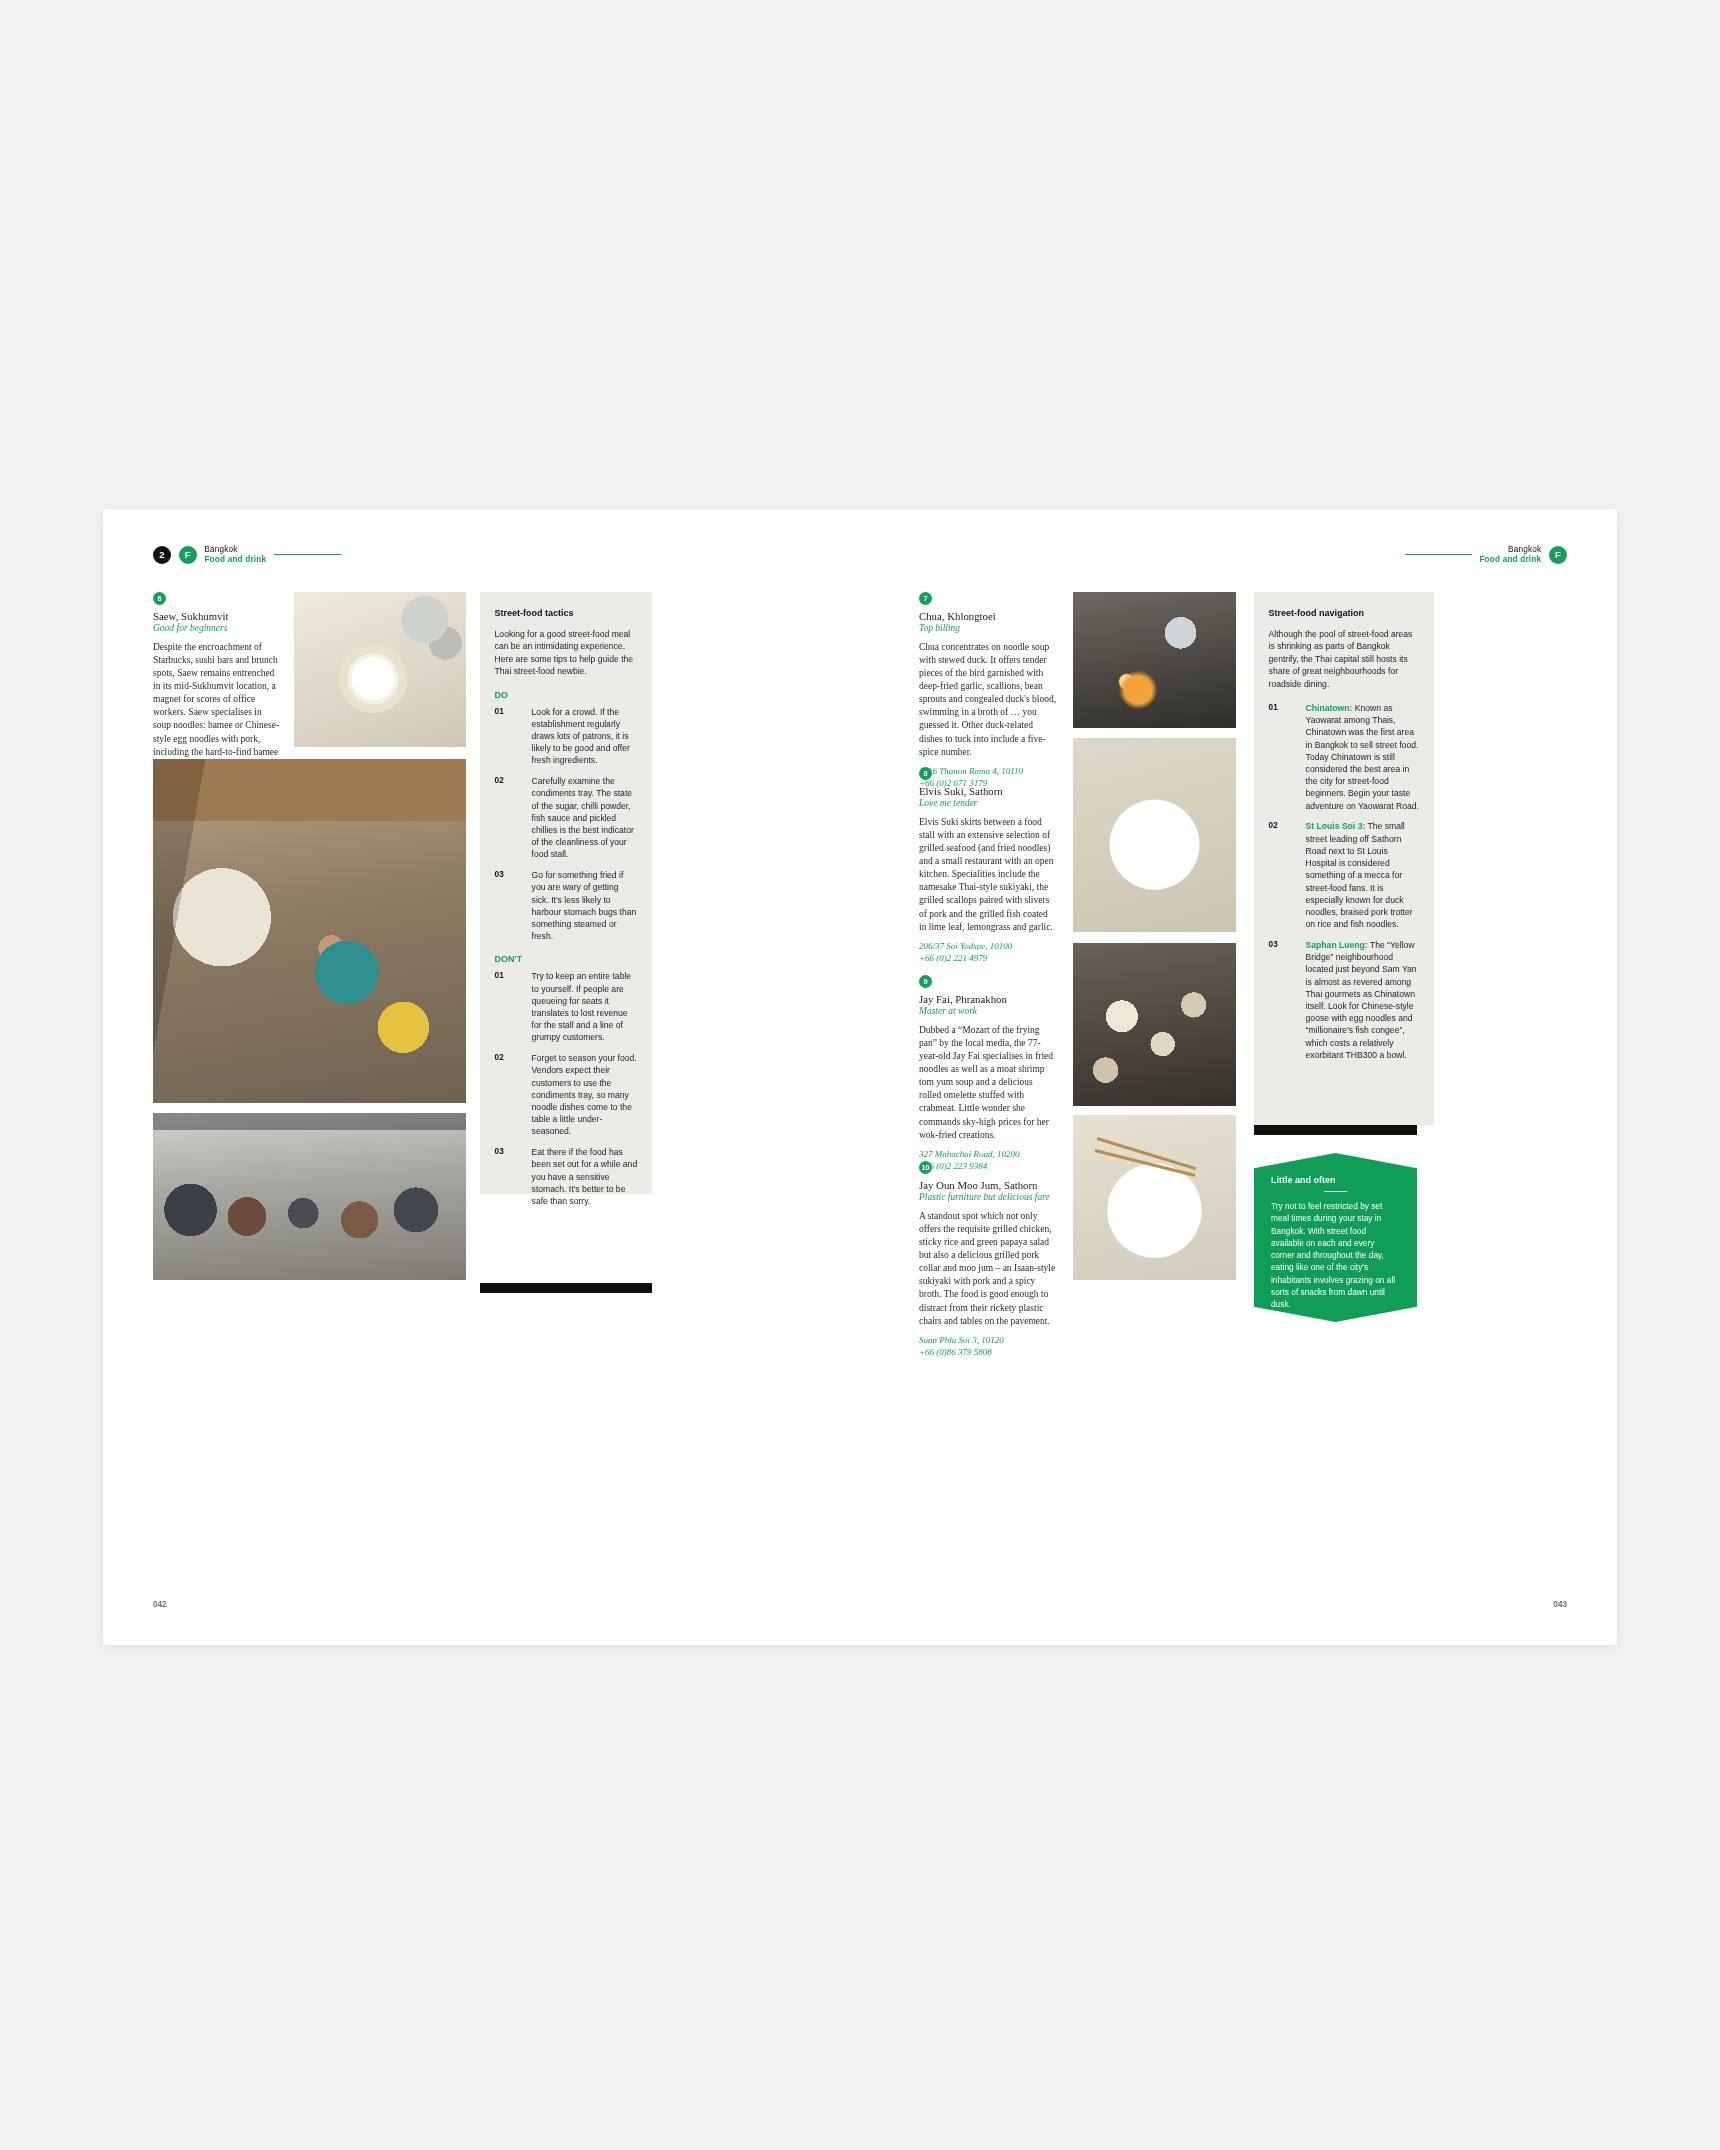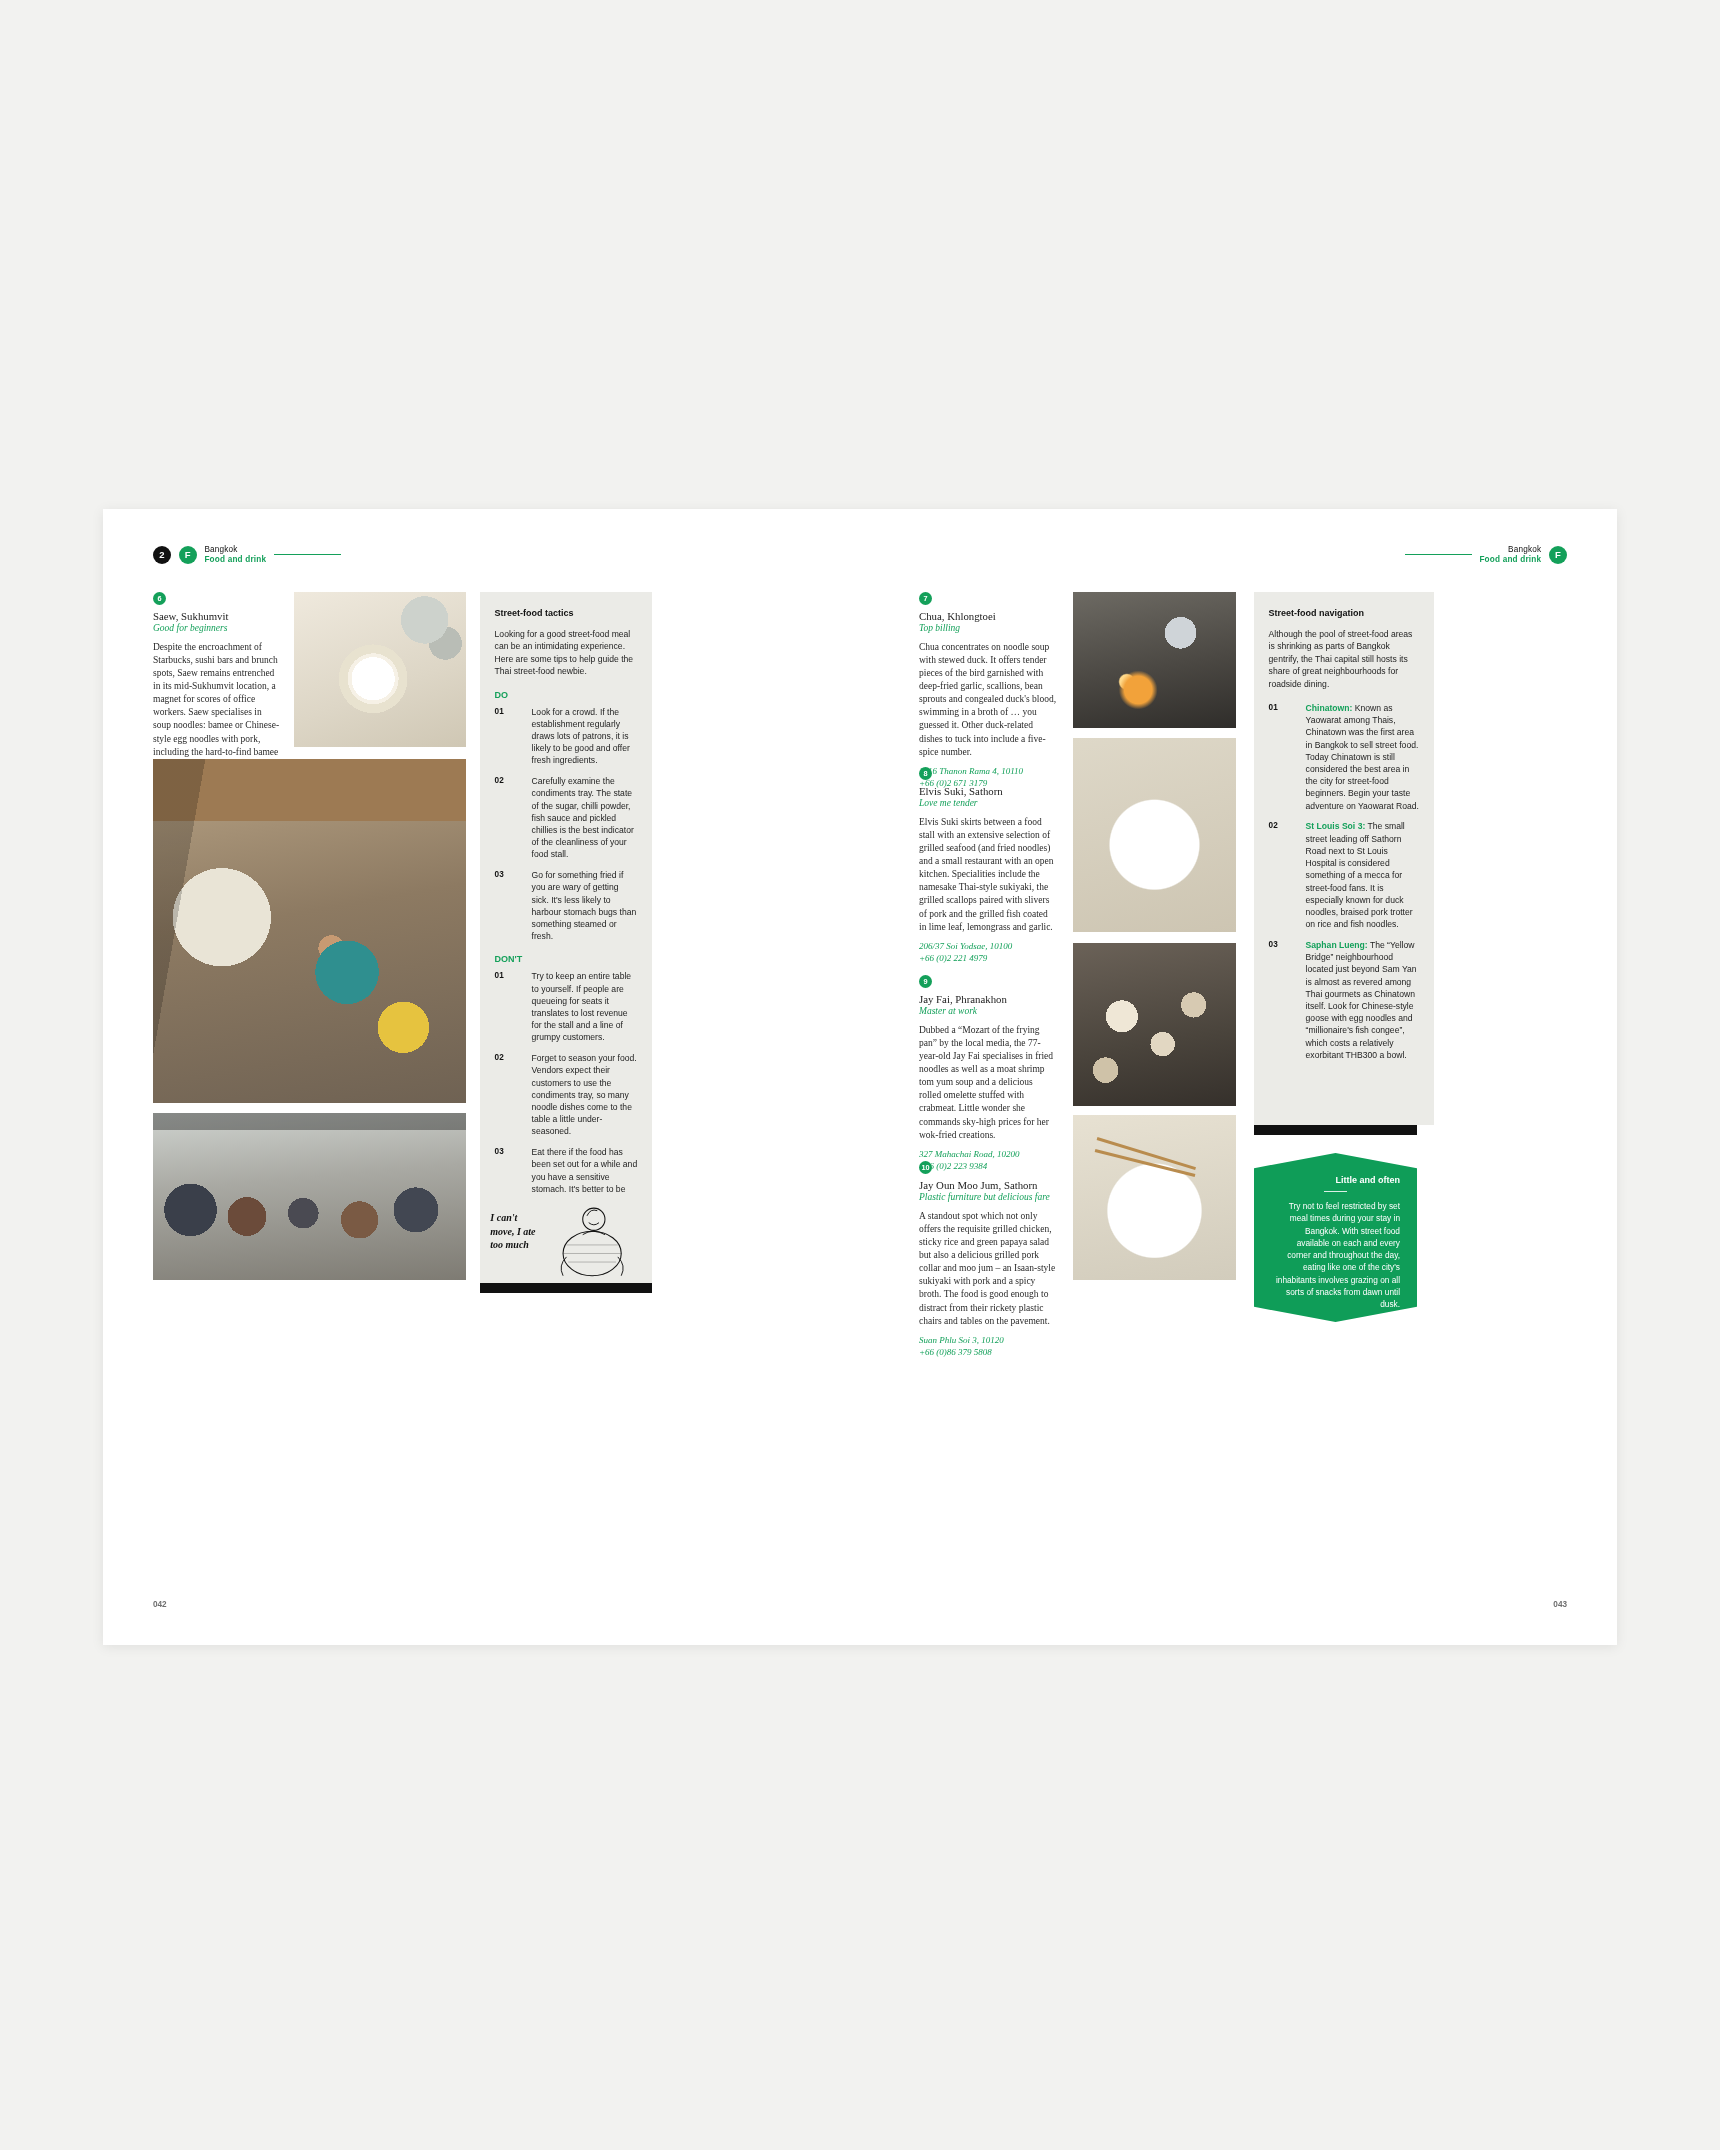--- a/index.html
+++ b/index.html
@@ -242,21 +242,21 @@
   }
 
   
   .hexbox {
     position: absolute;
     background: #0f9d58;
     color: #fff;
     clip-path: polygon(50% 0%, 100% 9%, 100% 91%, 50% 100%, 0 91%, 0 9%);
     box-sizing: border-box;
     padding: 22.4px 17px;
-    text-align: right;
+    text-align: left;
   }
   .hexbox .h-title {
     font-size: 9px;
     font-weight: bold;
     margin-bottom: 6px;
   }
   .hexbox .h-rule {
     width: 22.4px; height: 0.9px; background: rgba(255,255,255,.85);
     margin: 0 auto 7.7px auto;
   }
@@ -333,33 +333,20 @@
         <div class="sb-item">
           <div class="n">02</div>
           <div class="tx">Forget to season your food. Vendors expect their customers to use the condiments tray, so many noodle dishes come to the table a little under-seasoned.</div>
         </div>
         <div class="sb-item">
           <div class="n">03</div>
           <div class="tx">Eat there if the food has been set out for a while and you have a sensitive stomach. It's better to be safe than sorry.</div>
         </div>
       </div>
 
-      <div class="illus" style="left:377px; top:685px; width:172px; height:89px;">
-        <div class="quote">I can't move, I ate too much</div>
-        <svg viewBox="0 0 130 104" width="112" height="89" style="position:absolute; right:3.4px; top:3.4px;">
-          <ellipse cx="64" cy="66" rx="34" ry="26" fill="none" stroke="#111" stroke-width="1.2"></ellipse>
-          <path d="M30 66 L98 66 M34 56 L94 56 M36 76 L92 76" stroke="#111" stroke-width="0.5" opacity=".6"></path>
-          <circle cx="66" cy="26" r="13" fill="none" stroke="#111" stroke-width="1.2"></circle>
-          <path d="M58 22 q4 -9 12 -6" fill="none" stroke="#111" stroke-width="1.1"></path>
-          <path d="M60 30 q6 5 12 0" fill="none" stroke="#111" stroke-width="1.1"></path>
-          <path d="M53 44 q12 -8 26 0" fill="none" stroke="#111" stroke-width="1.1"></path>
-          <path d="M34 70 q-10 10 -4 22" fill="none" stroke="#111" stroke-width="1.1"></path>
-          <path d="M94 70 q10 10 4 22" fill="none" stroke="#111" stroke-width="1.1"></path>
-        </svg>
-      </div>
       <div style="position:absolute; left:377px; top:774px; width:172px; height:9.5px; background:#111;"></div>
 
       <div class="folio left">042</div>
     </div>
 
     <div class="page right">
 
       <div class="runhead right">
         <div class="badge-circle badge-green">F</div>
         <div class="titles" style="text-align:right">

